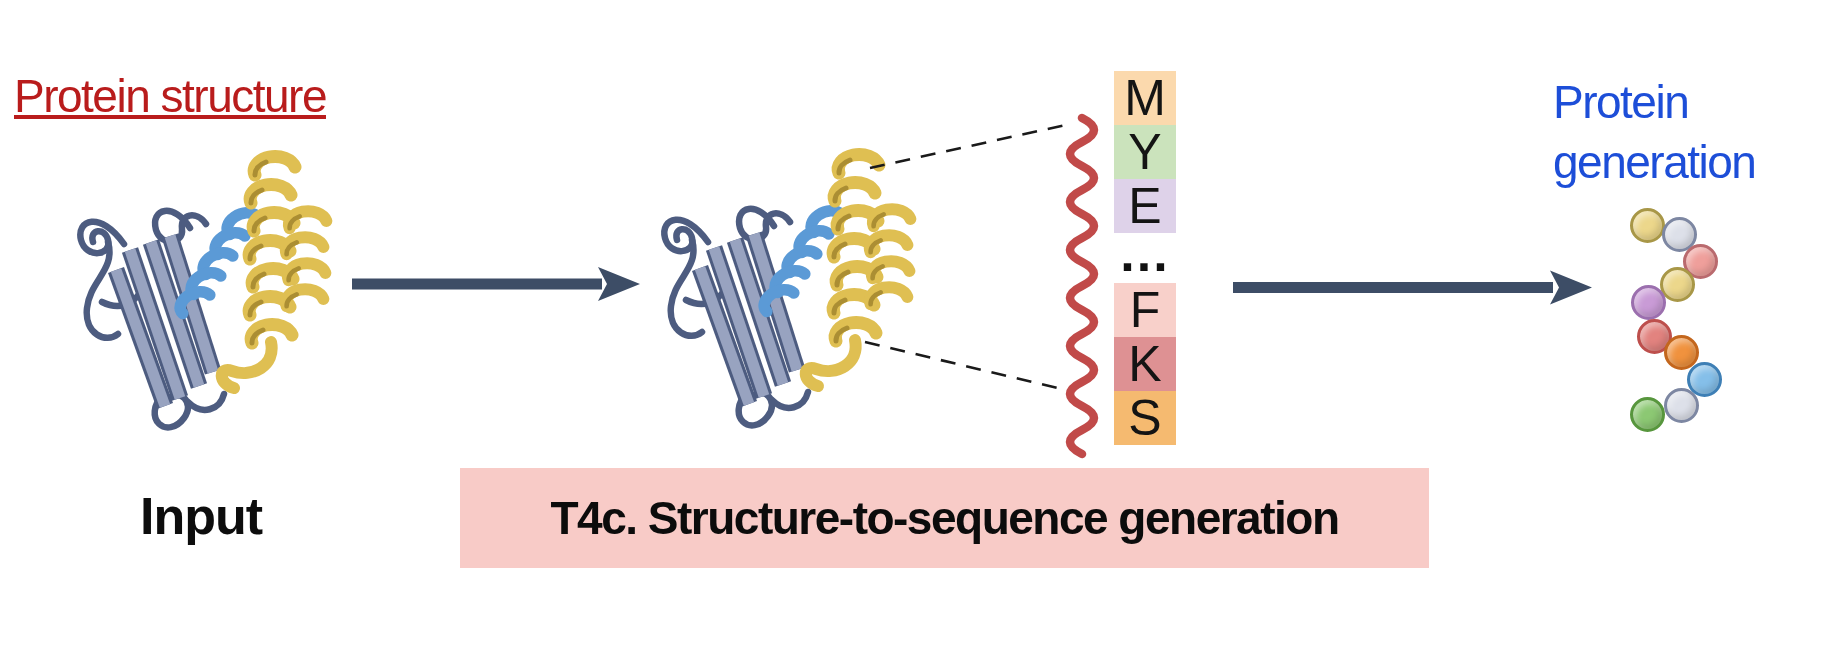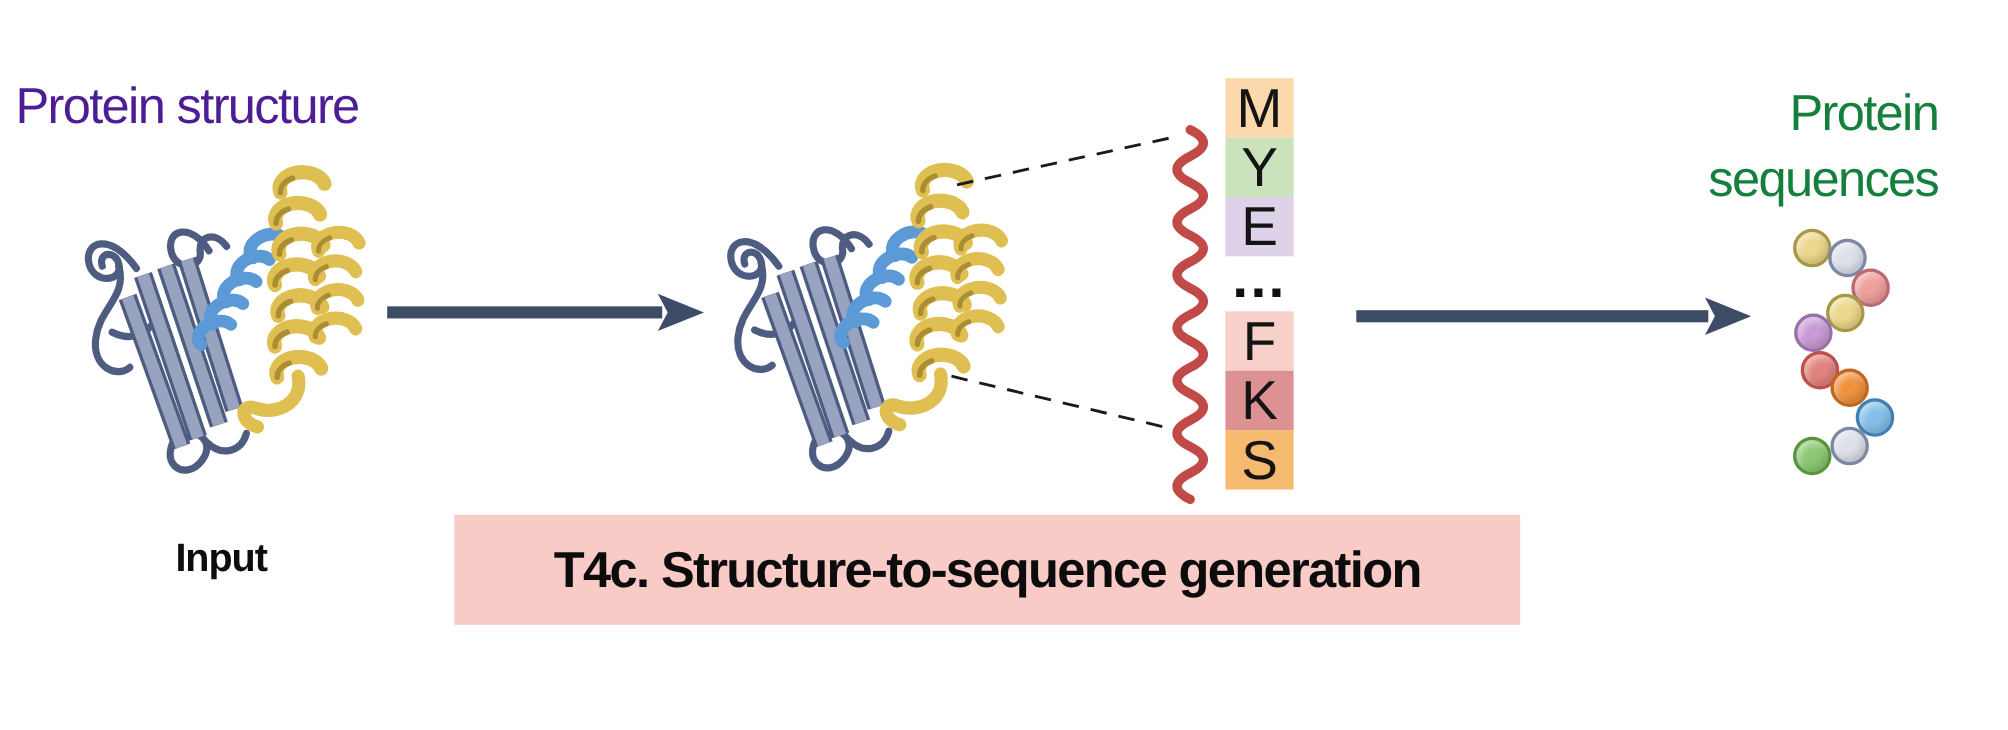--- a/index.html
+++ b/index.html
@@ -1,21 +1,21 @@
 <!DOCTYPE html>
 <html><head>
 <meta charset="utf-8">
 <style>
   html,body{margin:0;padding:0;background:#fff;}
   .canvas{position:relative;width:1825px;height:664px;background:#ffffff;overflow:hidden;
           font-family:"Liberation Sans",sans-serif;color:#161616;}
   .scene{position:absolute;left:0;top:0;}
-  .title{position:absolute;font-size:46px;font-weight:400;letter-spacing:-1.5px;line-height:1.08;color:#4c1d95;white-space:pre;}
-  .title2{position:absolute;font-size:46px;font-weight:400;letter-spacing:-1.5px;line-height:60px;color:#15803d;text-align:right;}
-  .caption{position:absolute;font-size:36px;font-weight:700;letter-spacing:-1px;color:#0d0d0d;transform:translateX(-50%);}
+  .title{position:absolute;font-size:46px;font-weight:400;letter-spacing:-1.5px;line-height:1.08;color:#b91c1c;white-space:pre;text-decoration:underline;}
+  .title2{position:absolute;font-size:46px;font-weight:400;letter-spacing:-1.5px;line-height:60px;color:#1d4ed8;}
+  .caption{position:absolute;font-size:52px;font-weight:700;letter-spacing:-1px;color:#0d0d0d;transform:translateX(-50%);}
   .banner{position:absolute;left:413px;top:468px;width:969px;height:100px;
           display:flex;align-items:center;justify-content:center;}
   .banner-text{font-size:46px;font-weight:700;letter-spacing:-1.5px;color:#0c0c0c;white-space:nowrap;}
   .seq-col{position:absolute;left:1114px;top:71px;width:62px;}
   .residue{width:62px;height:54px;display:flex;align-items:center;justify-content:center;
            font-size:50px;font-weight:400;color:#141414;}
   .seq-ellipsis{position:absolute;left:1114px;top:233px;width:62px;height:50px;
                 font-size:52px;font-weight:700;line-height:40px;text-align:center;
                 letter-spacing:2px;color:#111;}
   .residues-bottom{position:absolute;left:0px;top:212px;}
@@ -100,21 +100,21 @@
     </g>
 
     <path fill="none" stroke="#c14a49" stroke-width="8.5" stroke-linecap="round" d="M1082,118 q24,12 0,24 q-24,12 0,24 q24,12 0,24 q-24,12 0,24 q24,12 0,24 q-24,12 0,24 q24,12 0,24 q-24,12 0,24 q24,12 0,24 q-24,12 0,24 q24,12 0,24 q-24,12 0,24 q24,12 0,24 q-24,12 0,24"></path>
   </svg>
 
   <div class="title" style="left:14px;top:72px;">Protein structure</div>
 
 
   <div class="title2" style="left:1553px;top:72px;">
     <div>Protein</div>
-    <div>sequences</div>
+    <div>generation</div>
   </div>
 
   <div class="seq-col">
     <div class="residues-top">
         <div class="residue" style="background: rgb(251, 217, 173);">M</div>
         <div class="residue" style="background: rgb(203, 227, 188);">Y</div>
         <div class="residue" style="background: rgb(222, 210, 233);">E</div>
       </div>
     <div class="residues-bottom">
         <div class="residue" style="background: rgb(248, 208, 202);">F</div>
@@ -132,17 +132,17 @@
       <div class="bead" style="left: 1630.5px; top: 284.5px; background: rgb(201, 155, 214); border-color: rgb(155, 111, 174);"></div>
       <div class="bead" style="left: 1636.5px; top: 318.5px; background: rgb(226, 131, 127); border-color: rgb(189, 79, 76);"></div>
       <div class="bead" style="left: 1663.5px; top: 334.5px; background: rgb(240, 146, 62); border-color: rgb(195, 102, 29);"></div>
       <div class="bead" style="left: 1686.5px; top: 361.5px; background: rgb(133, 191, 233); border-color: rgb(62, 127, 181);"></div>
       <div class="bead" style="left: 1629.5px; top: 396.5px; background: rgb(140, 200, 115); border-color: rgb(87, 150, 61);"></div>
       <div class="bead" style="left: 1663.5px; top: 387.5px; background: rgb(221, 224, 233); border-color: rgb(125, 135, 162);"></div>
     </div>
 
   <div class="caption" style="left:201px;top:486px;">Input</div>
 
-  <div class="banner" style="background: rgb(248, 203, 199);">
+  <div class="banner" style="background: rgb(248, 203, 199); margin-left: 47px;">
     <span class="banner-text">T4c. Structure-to-sequence generation</span>
   </div>
 
 </div>
 
 </body></html>

